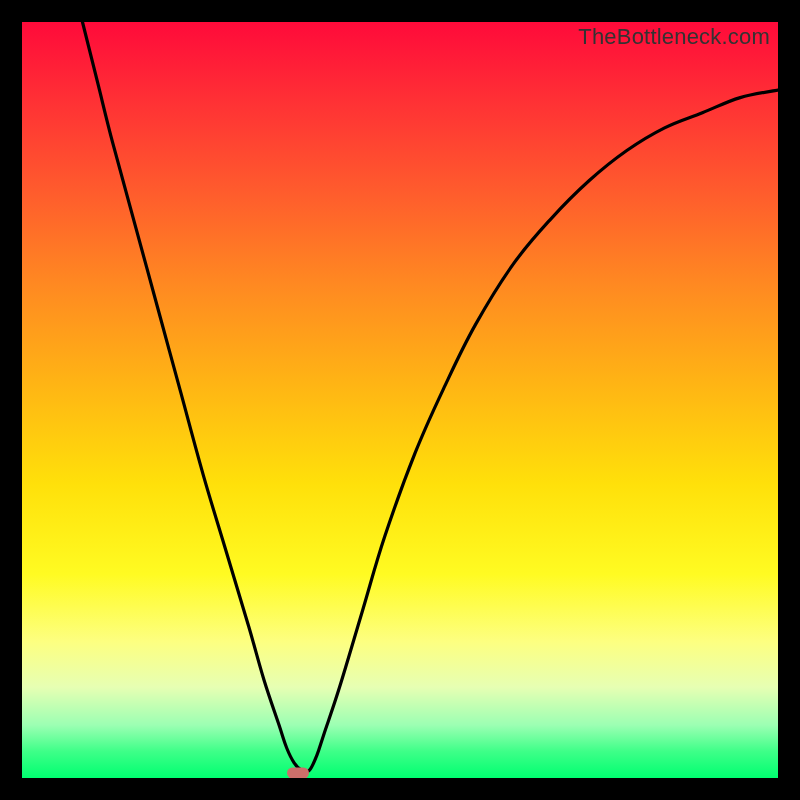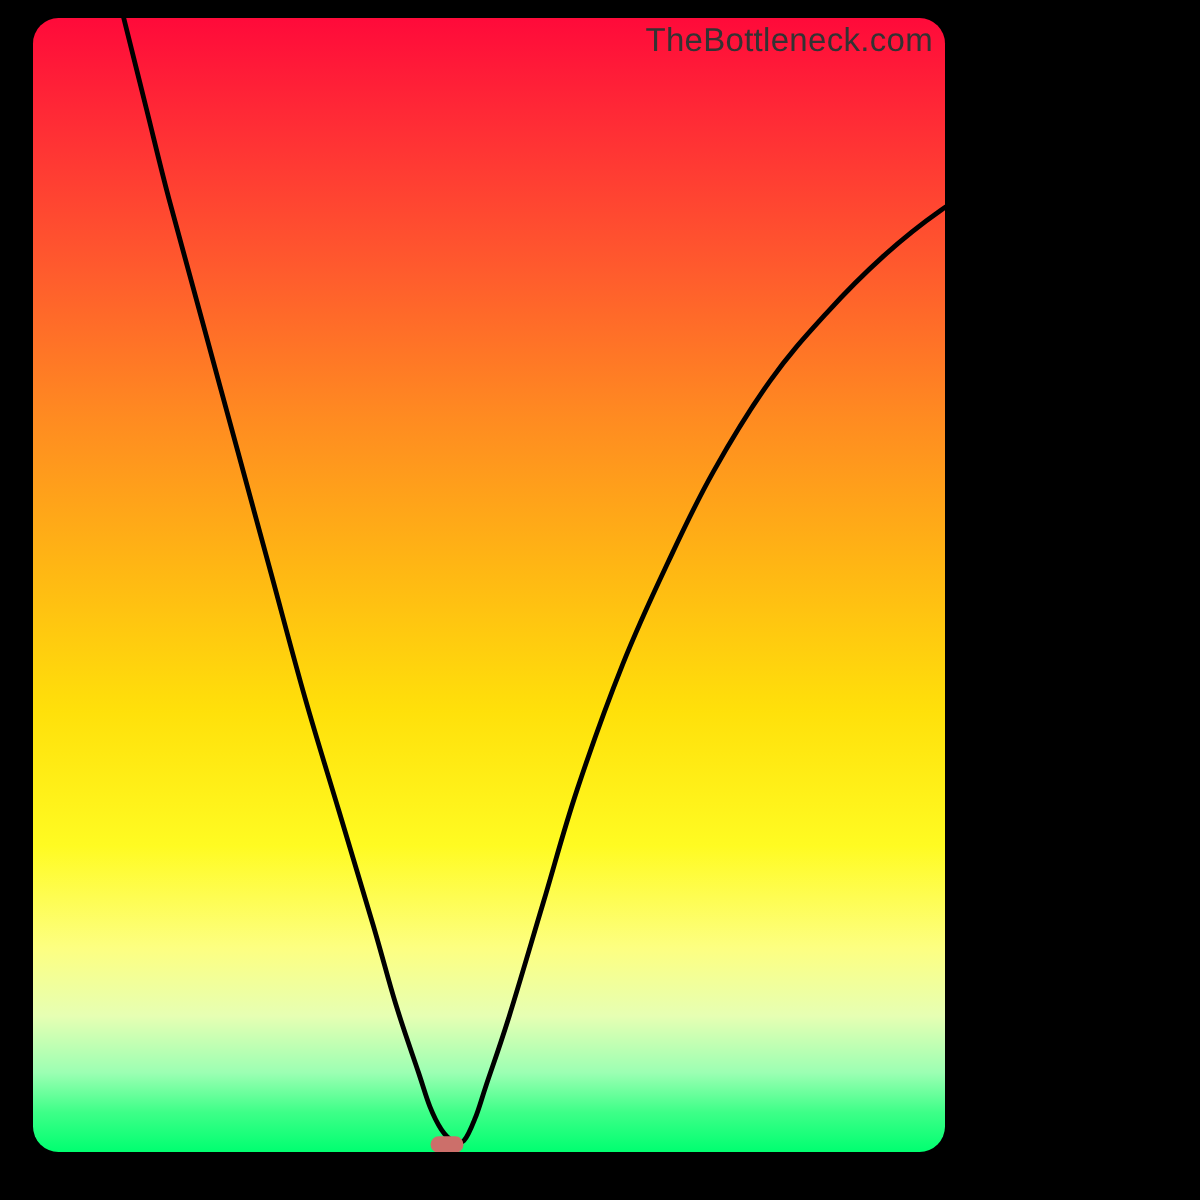--- a/index.html
+++ b/index.html
@@ -7,39 +7,38 @@
     width: 800px;
     height: 800px;
     background: #000;
     position: relative;
     font-family: Arial, sans-serif;
     overflow: hidden;
   }
   .plot-frame {
     position: absolute;
     left: 22px;
-    top: 12px;
-    width: 608px;
+    top: 22px;
+    width: 756px;
     height: 756px;
     background: linear-gradient(to bottom,
       #ff0a3a 0%,
       #ff2f35 10%,
       #ff5a2d 22%,
       #ff8a21 35%,
       #ffb514 48%,
       #ffe00a 61%,
       #fffb22 73%,
       #fdff81 82%,
       #e6ffb3 88%,
       #9cffb3 93%,
       #3eff88 96.5%,
       #00ff70 100%
     );
     overflow: hidden;
-    border-radius: 17px;
   }
   .watermark {
     position: absolute;
     top: 2px;
     right: 8px;
     color: #333;
     font-size: 22px;
     font-weight: 500;
     letter-spacing: 0.2px;
     z-index: 5;

